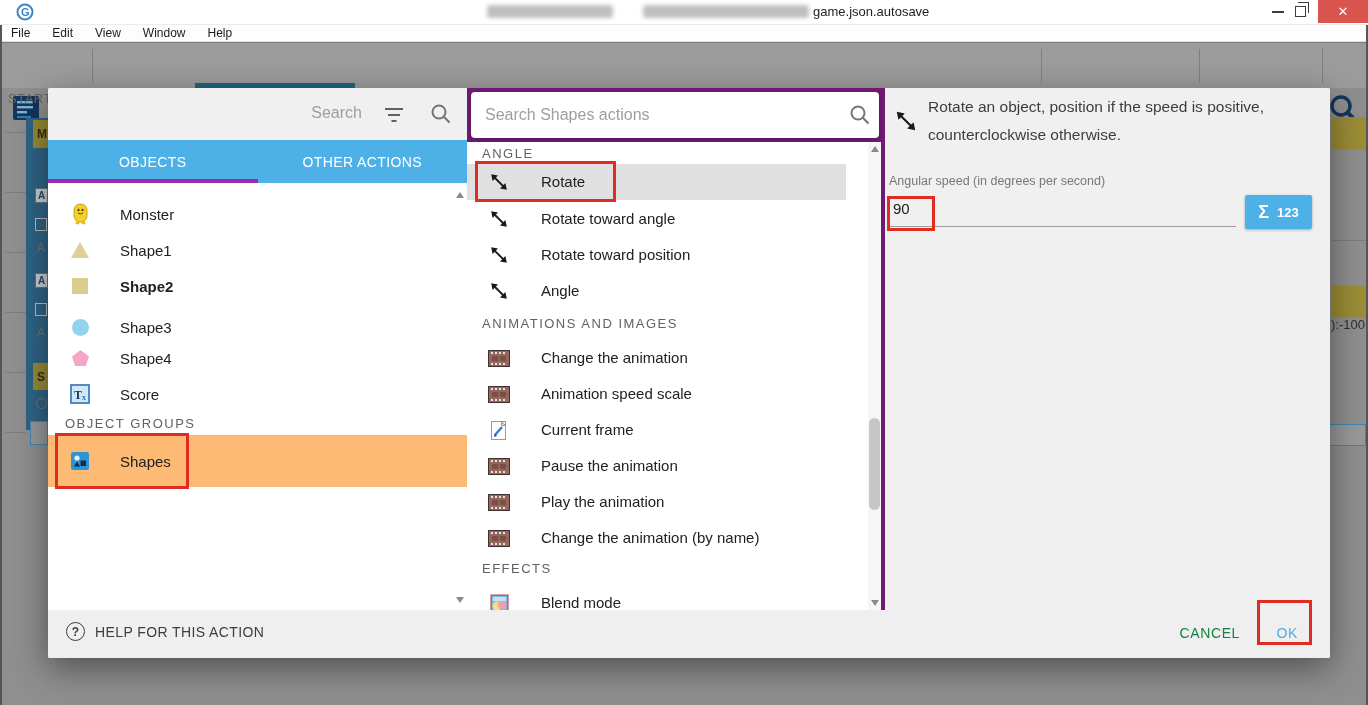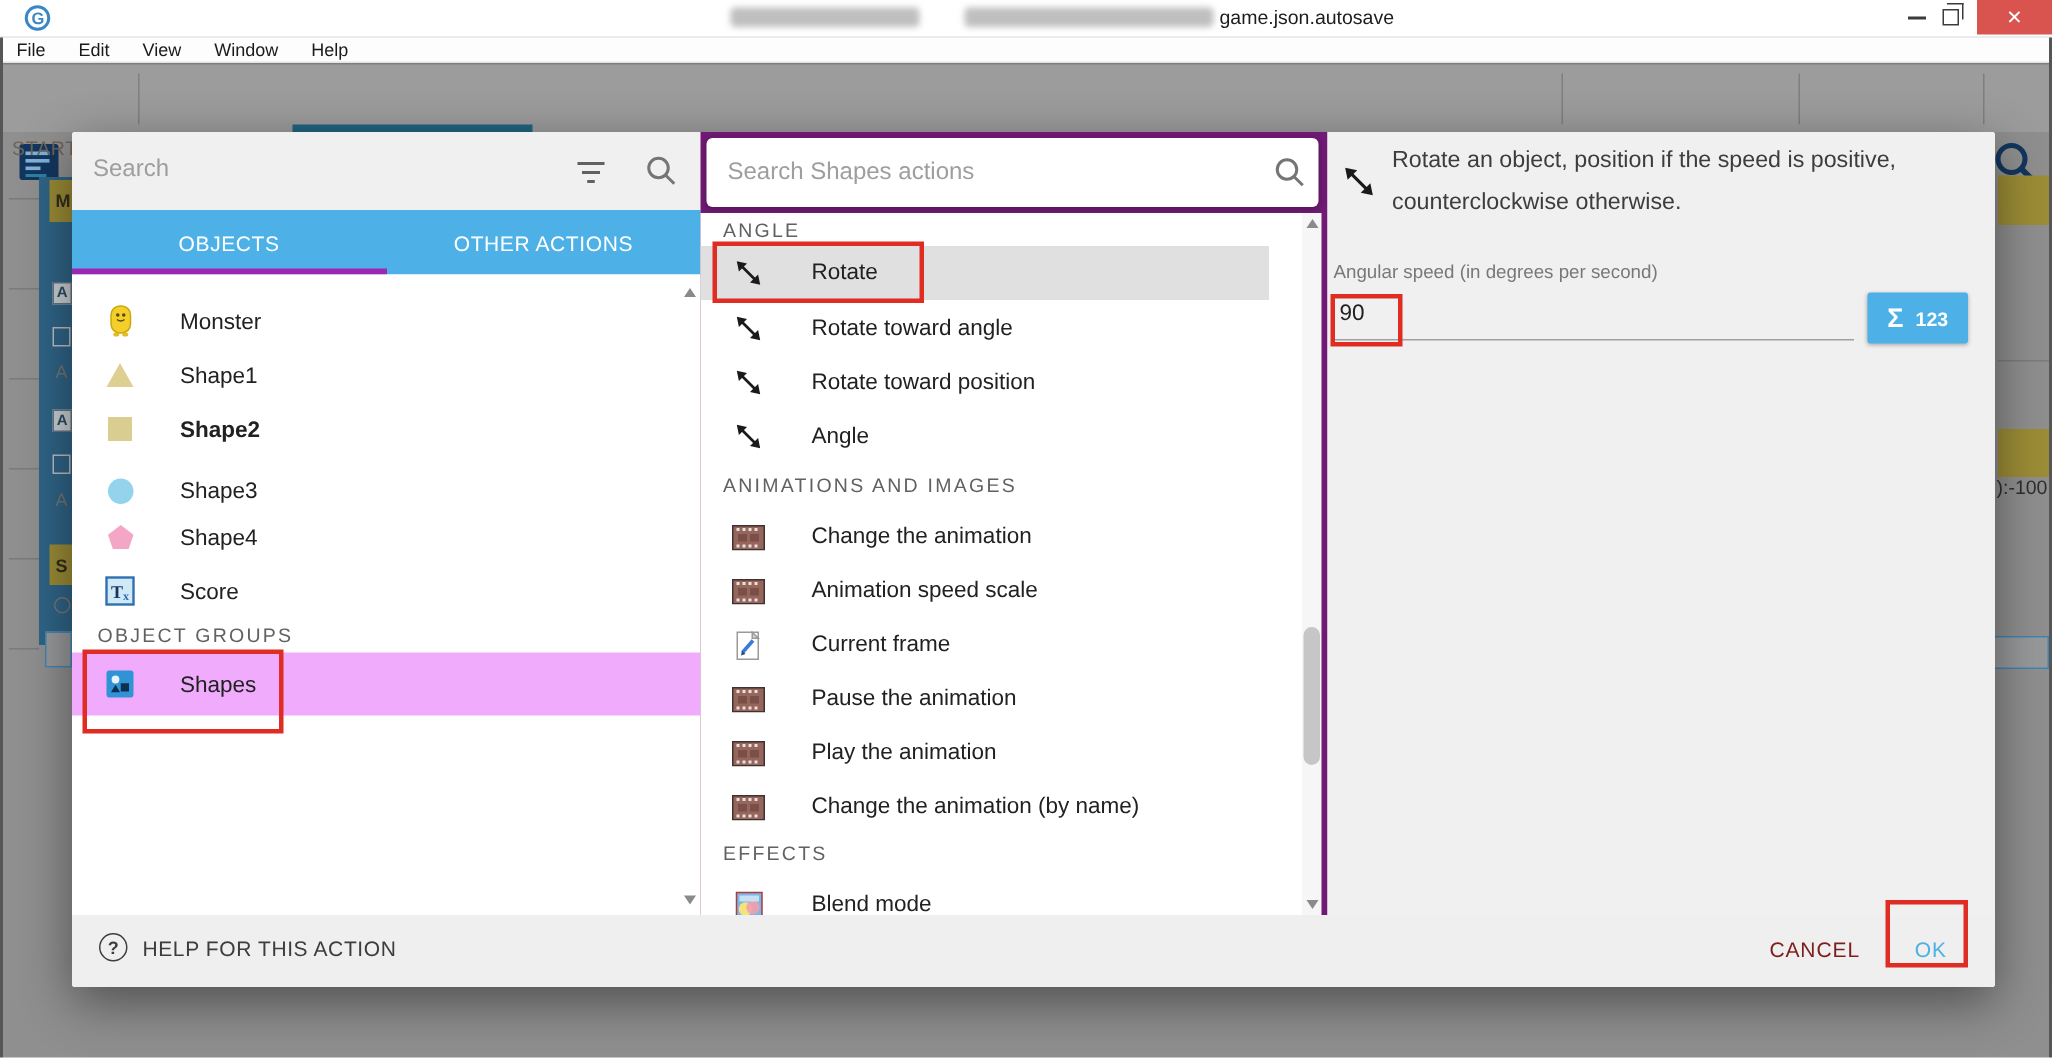--- a/index.html
+++ b/index.html
@@ -41,31 +41,31 @@
   .bg-olive-r { background:#9c8d36; }
   .bg-code { font-size:13px; color:#2e2e2e; }
 
   
   .dialog { left:48px; top:88px; width:1282px; height:570px; background:#ffffff; border-radius:2px;
             box-shadow:0 10px 34px rgba(0,0,0,.45); overflow:hidden; z-index:10; }
 
   
   .search-area { left:0; top:0; width:419px; height:52px; background:#f0f0f0; }
   .search-input { left:14px; top:10px; width:300px; height:30px; border:none; background:transparent; outline:none;
-                  font-size:16px; color:#414141; font-family:inherit; }
+                  font-size:16px; color:#414141; font-family:inherit;text-align:right; }
   .search-input::placeholder { color:#9e9e9e; opacity:1; }
   .tabs { left:0; top:52px; width:419px; height:43px; background:#4db1e8; display:flex; }
   .tab { width:50%; display:flex; align-items:center; justify-content:center; color:#ffffff; font-size:14px;
          font-weight:500; letter-spacing:.4px; }
   .tab-indicator { left:0; top:91px; width:210px; height:4px; background:#9c27b0; }
   .objects-list { left:0; top:95px; width:419px; height:427px; background:#fff; overflow:hidden; }
   .obj-row { left:0; width:419px; height:36px; display:flex; align-items:center; }
   .obj-row .icon-slot { position:absolute; left:21px; width:22px; height:24px; display:flex; align-items:center; justify-content:center; }
   .obj-row .row-label { position:absolute; left:72px; font-size:15px; color:#212121; }
-  .group-row { height:42px; background:#f0abfc; }
+  .group-row { height:52px; background:#fdba74; }
   .list-header { font-size:13px; color:#616161; letter-spacing:1.5px; }
 
   
   .mid-col { left:419px; top:0; width:418px; height:522px; background:#701a75; }
   .action-search-card { position:absolute; left:4px; top:4px; width:408px; height:46px; background:#fff; border-radius:4px;
                         box-shadow:0 1px 4px rgba(0,0,0,.28); }
   .action-search-input { position:absolute; left:14px; top:8px; width:330px; height:30px; border:none; outline:none;
                          background:transparent; font-size:16px; color:#414141; font-family:inherit; }
   .action-search-input::placeholder { color:#9e9e9e; opacity:1; }
   .actions-list { position:absolute; left:0; top:54px; width:401px; height:468px; overflow:hidden; background:#fff; }
@@ -92,21 +92,21 @@
                color:#fff; }
   .sigma-glyph { font-size:18px; font-weight:bold; }
   .sigma-123 { font-size:13px; font-weight:bold; }
 
   
   .dlg-footer { left:0; top:522px; width:1282px; height:48px; background:#efefef; }
   .help-btn { position:absolute; left:18px; top:12px; display:flex; align-items:center; gap:10px; }
   .help-circle { width:19px; height:19px; border:1.7px solid #3d3d3d; border-radius:50%; color:#3d3d3d;
                  font-size:12px; font-weight:bold; display:flex; align-items:center; justify-content:center; }
   .help-text { font-size:14px; color:#3d3d3d; letter-spacing:.4px; }
-  .cancel-btn { position:absolute; top:15px; right:90px; font-size:14px; color:#7f1d1d; letter-spacing:.6px; font-weight:500; }
+  .cancel-btn { position:absolute; top:15px; right:90px; font-size:14px; color:#15803d; letter-spacing:.6px; font-weight:500; }
   .ok-btn { position:absolute; top:15px; right:32px; font-size:14px; color:#4db1e8; letter-spacing:.6px; font-weight:500; }
 
   
   .red-box { border:3px solid #e02d24; background:transparent; z-index:60; }
 
   
   .tbi { top:50px; width:32px; height:32px; display:flex; align-items:center; justify-content:center; }
 </style>
 </head>
 <body>

